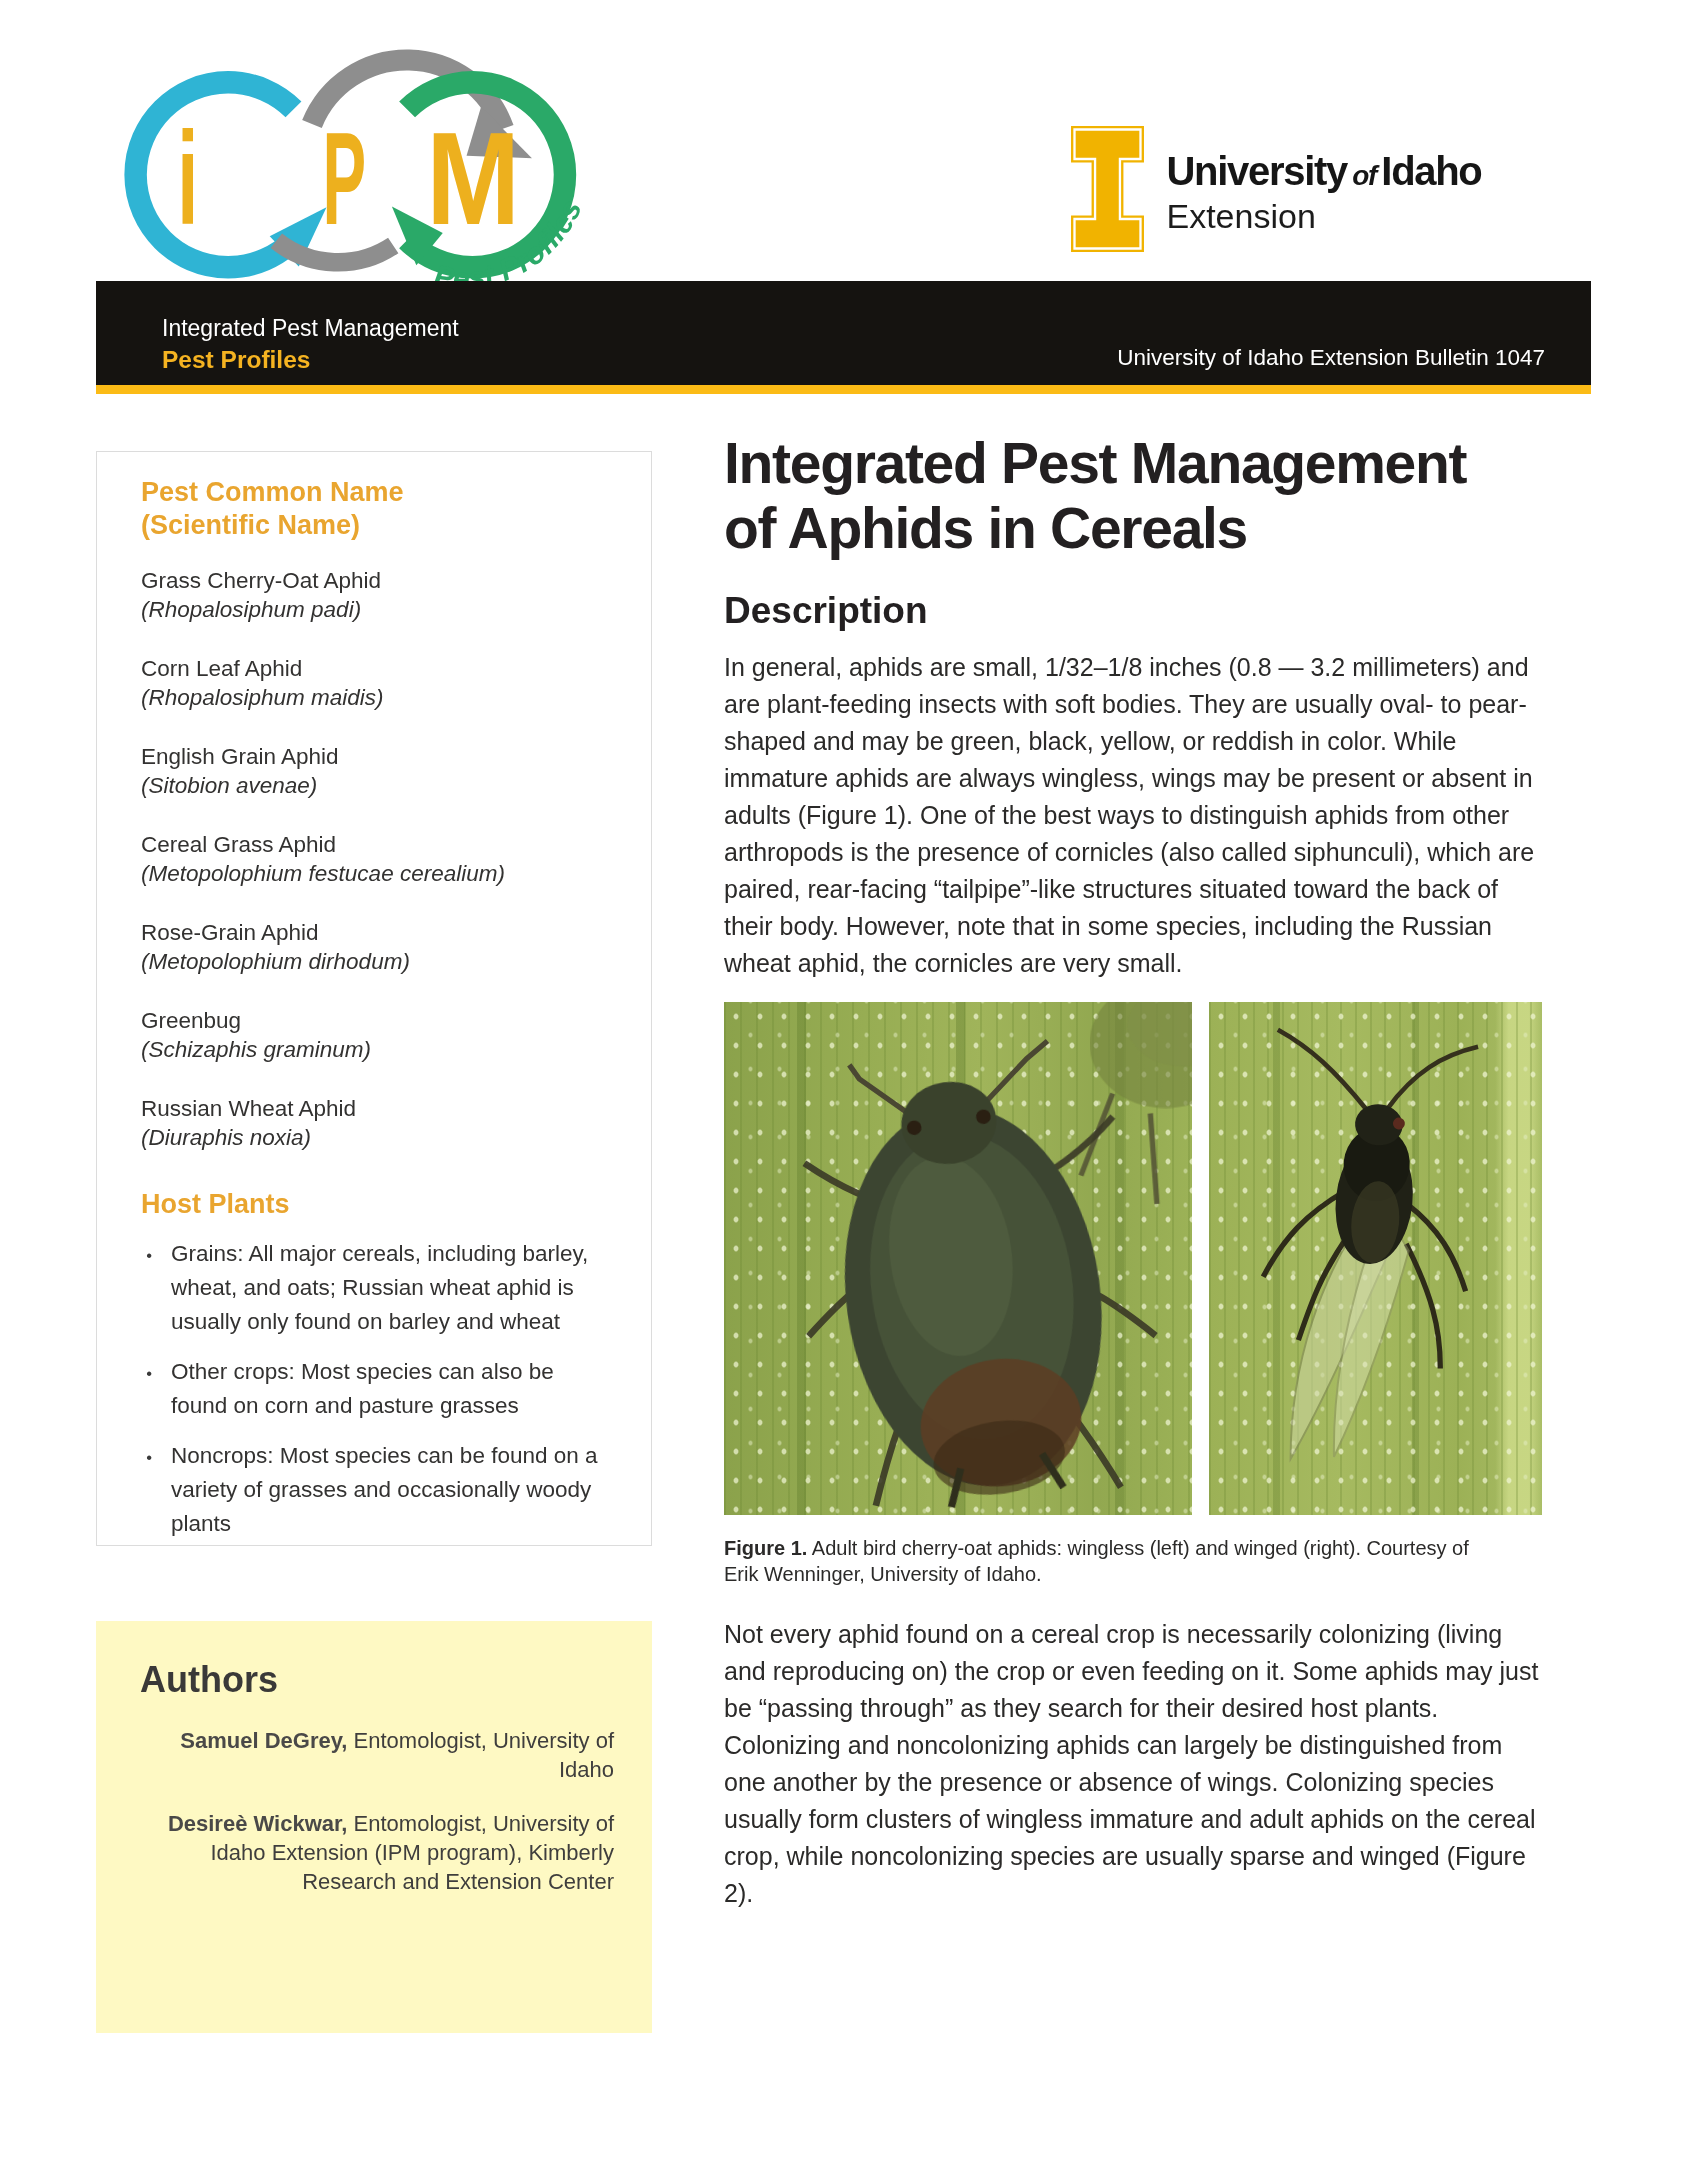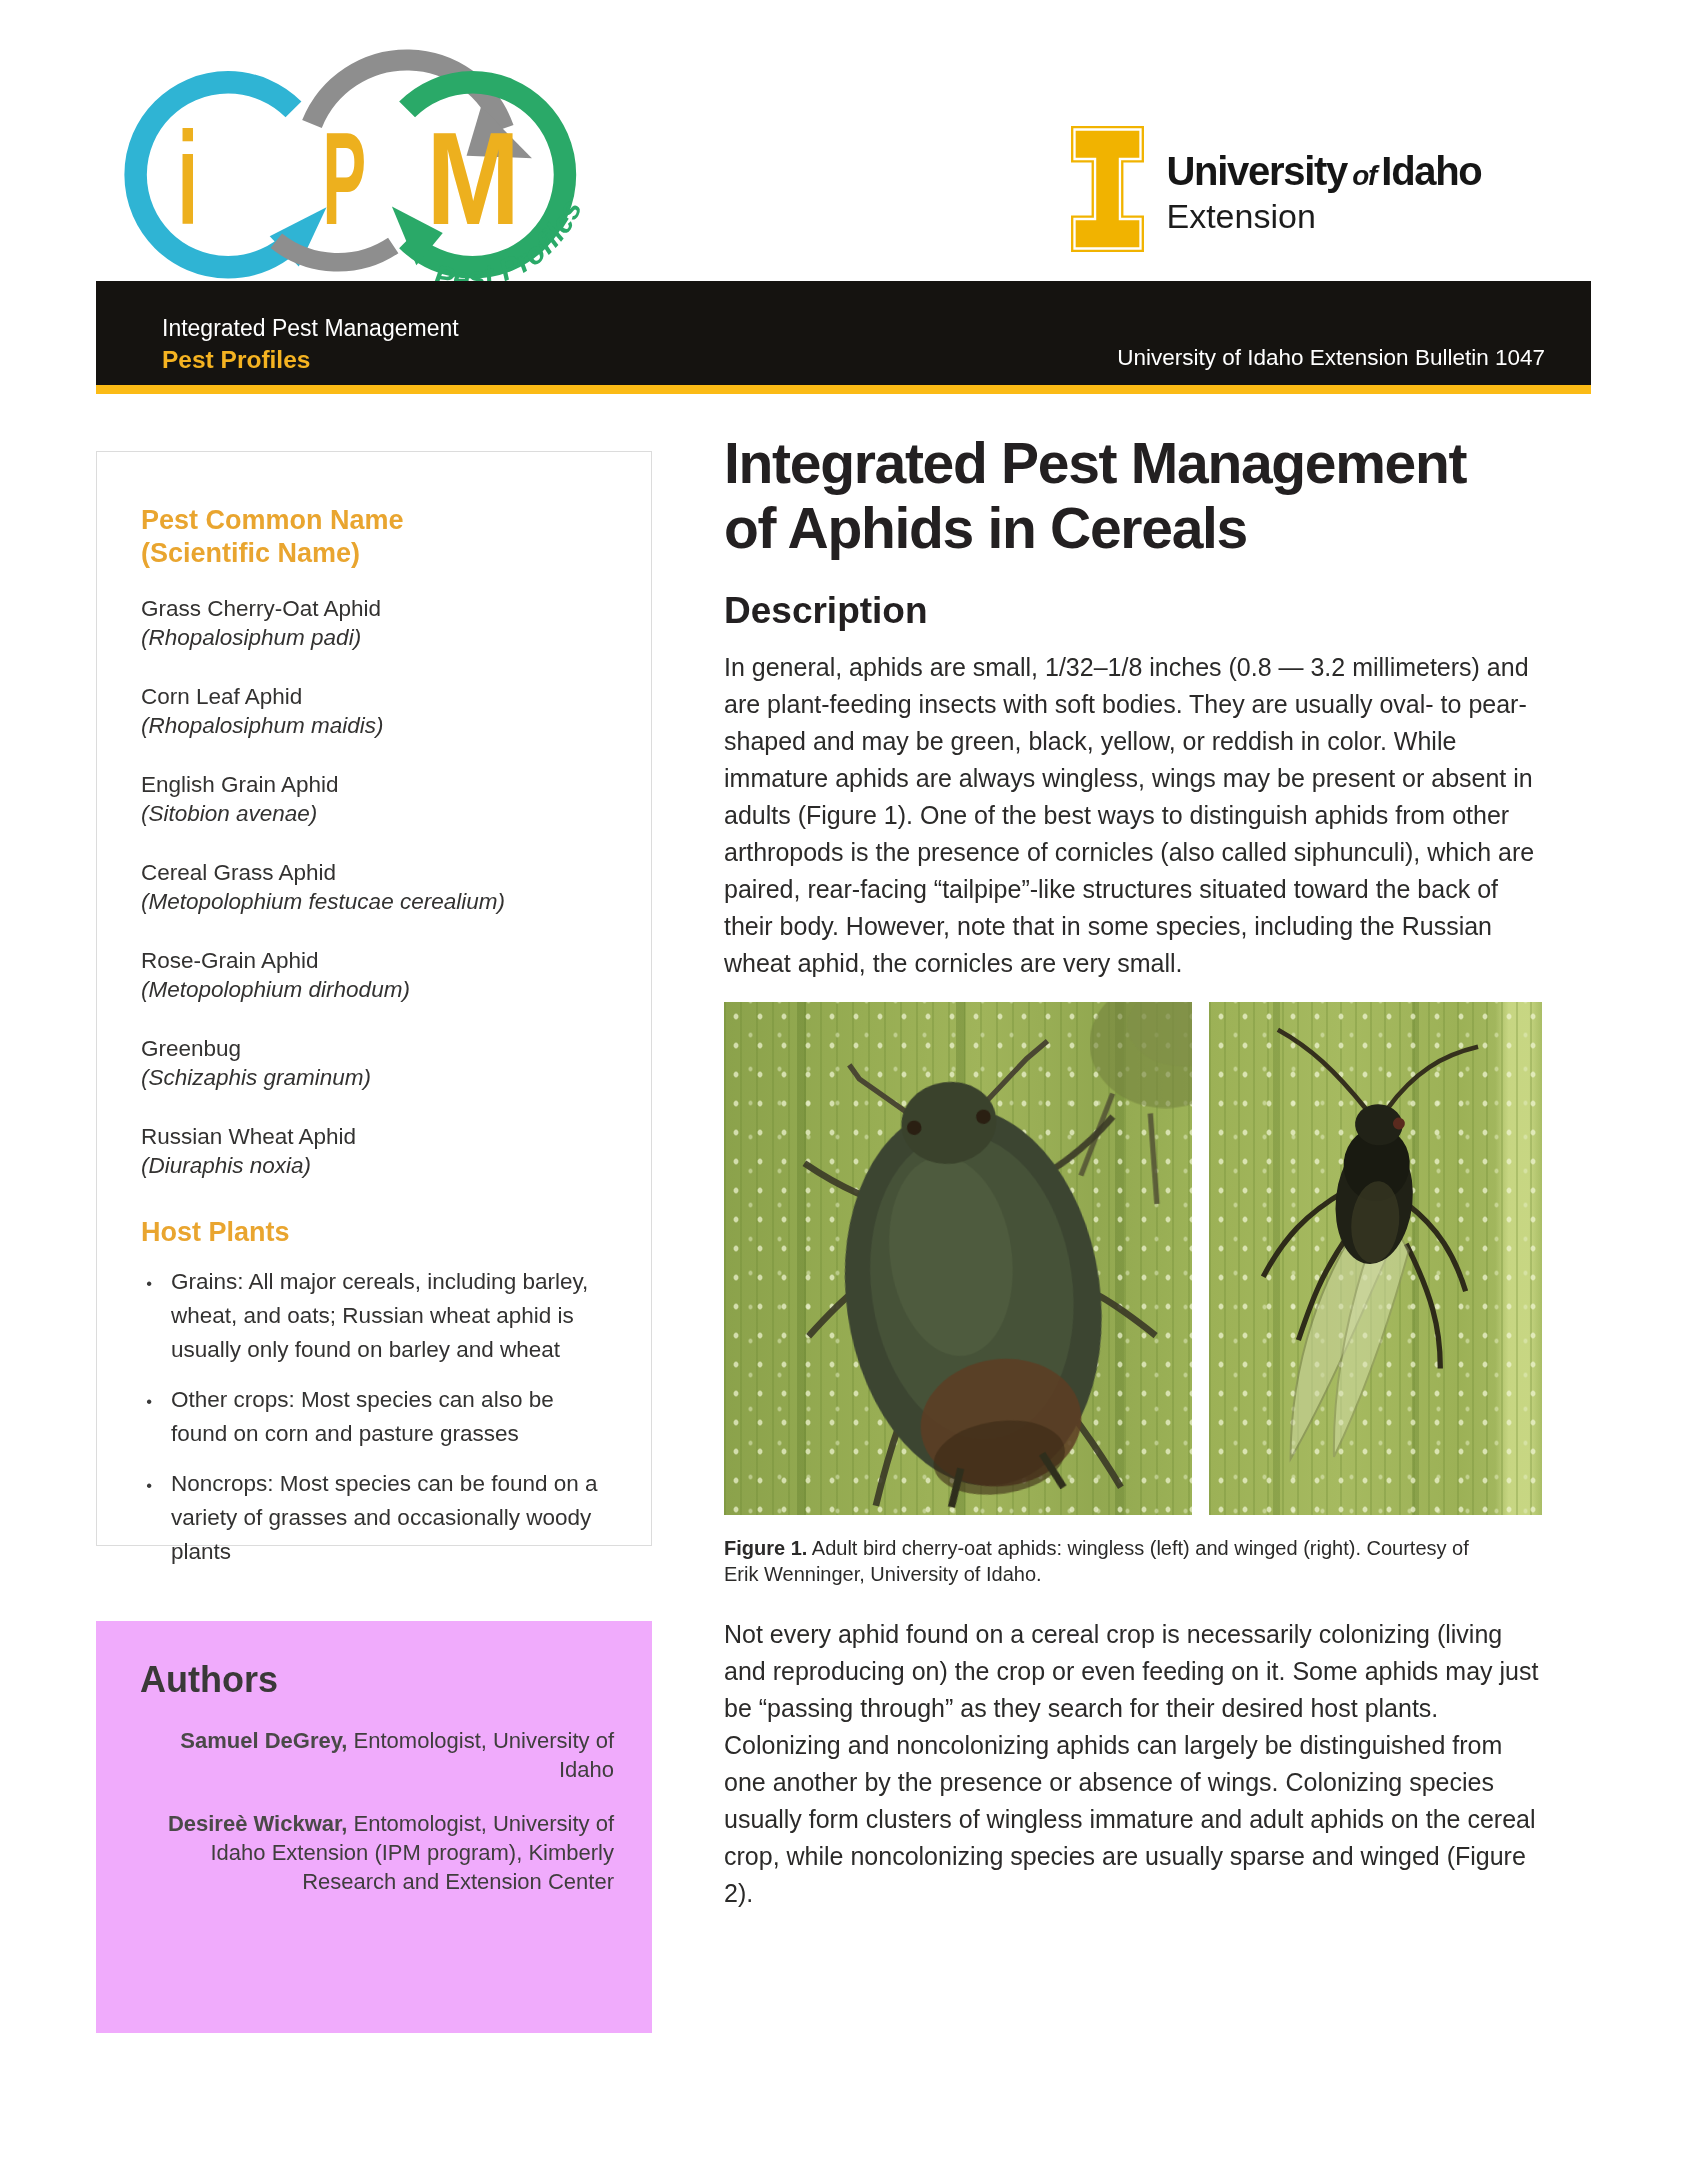--- a/index.html
+++ b/index.html
@@ -19,31 +19,31 @@
   .banner{position:absolute;left:96px;top:281px;width:1495px;height:104px;background:#151310;
           display:flex;justify-content:space-between;align-items:flex-end;
           padding:0 46px 10.6px 66px;box-sizing:border-box;}
   .banner .b1{font-size:23px;color:#ffffff;margin-bottom:4.6px;}
   .banner .b2{font-size:24.5px;font-weight:bold;color:#F5B321;}
   .banner-right{font-size:22.5px;color:#ffffff;padding-bottom:3.3px;}
   .stripe{position:absolute;left:96px;top:385px;width:1495px;height:8.6px;background:#FBBB16;}
 
   
   .pestbox{position:absolute;left:96px;top:451px;width:556px;height:1095px;background:#fff;
-           border:1.3px solid #dcdcdc;box-sizing:border-box;padding:52px 38px 0 44px;}
+           border:1.3px solid #dcdcdc;box-sizing:border-box;padding:24px 38px 0 44px;}
   .gold-h{font-size:27px;font-weight:bold;color:#E9A52F;line-height:1.22;}
   .pest{margin-top:30px;font-size:22.5px;line-height:29px;color:#333231;}
   .pest.first{margin-top:24px;}
   .pest .sci{font-style:italic;}
   .host-h{margin-top:36px;}
   ul.hosts{margin:16px 0 0;padding:0;list-style:none;}
   .hosts li{position:relative;padding-left:30px;font-size:22.5px;line-height:34px;color:#333231;margin-top:16px;}
   .hosts li::before{content:"•";position:absolute;left:5.3px;top:0.7px;font-size:16.5px;color:#3a3a3a;}
 
-  .authorsbox{position:absolute;left:96px;top:1621px;width:556px;height:412px;background:#f0abfc;
+  .authorsbox{position:absolute;left:96px;top:1621px;width:556px;height:412px;background:#fef9c3;
               box-sizing:border-box;padding:38px 38px 0 44px;}
   .authors-h{font-size:36px;font-weight:bold;color:#3a3938;}
   .author{margin-top:25px;font-size:22px;line-height:29px;color:#3f3e3d;text-align:right;}
   .author .nm{font-weight:bold;color:#4a4948;}
 
   
   .main{position:absolute;left:724px;top:431px;width:819px;}
   .title{font-size:57px;line-height:65px;font-weight:bold;color:#232021;letter-spacing:-1.3px;}
   .desc-h{margin-top:29px;font-size:37px;font-weight:bold;color:#232021;}
   .body-p{margin-top:17px;font-size:25px;line-height:37px;color:#2b2a29;}

